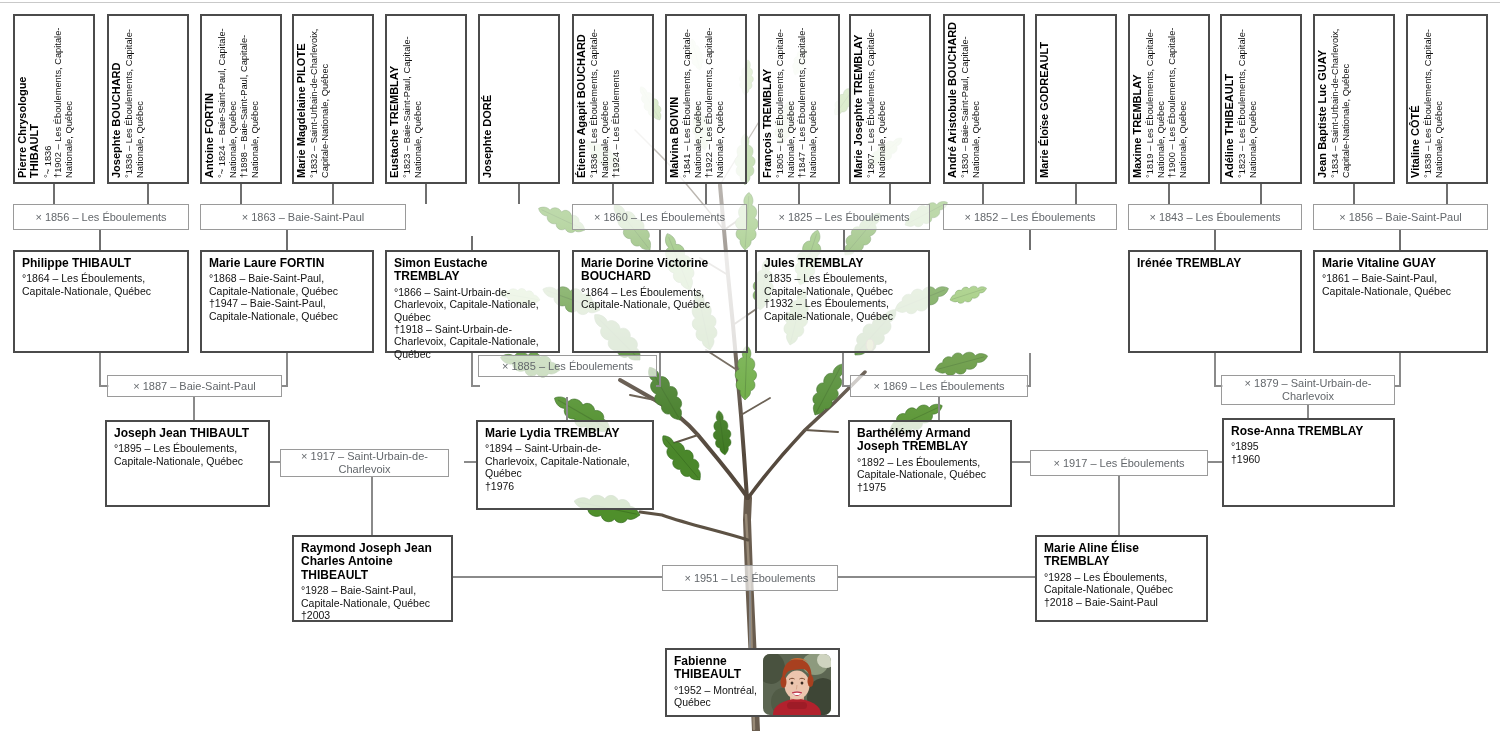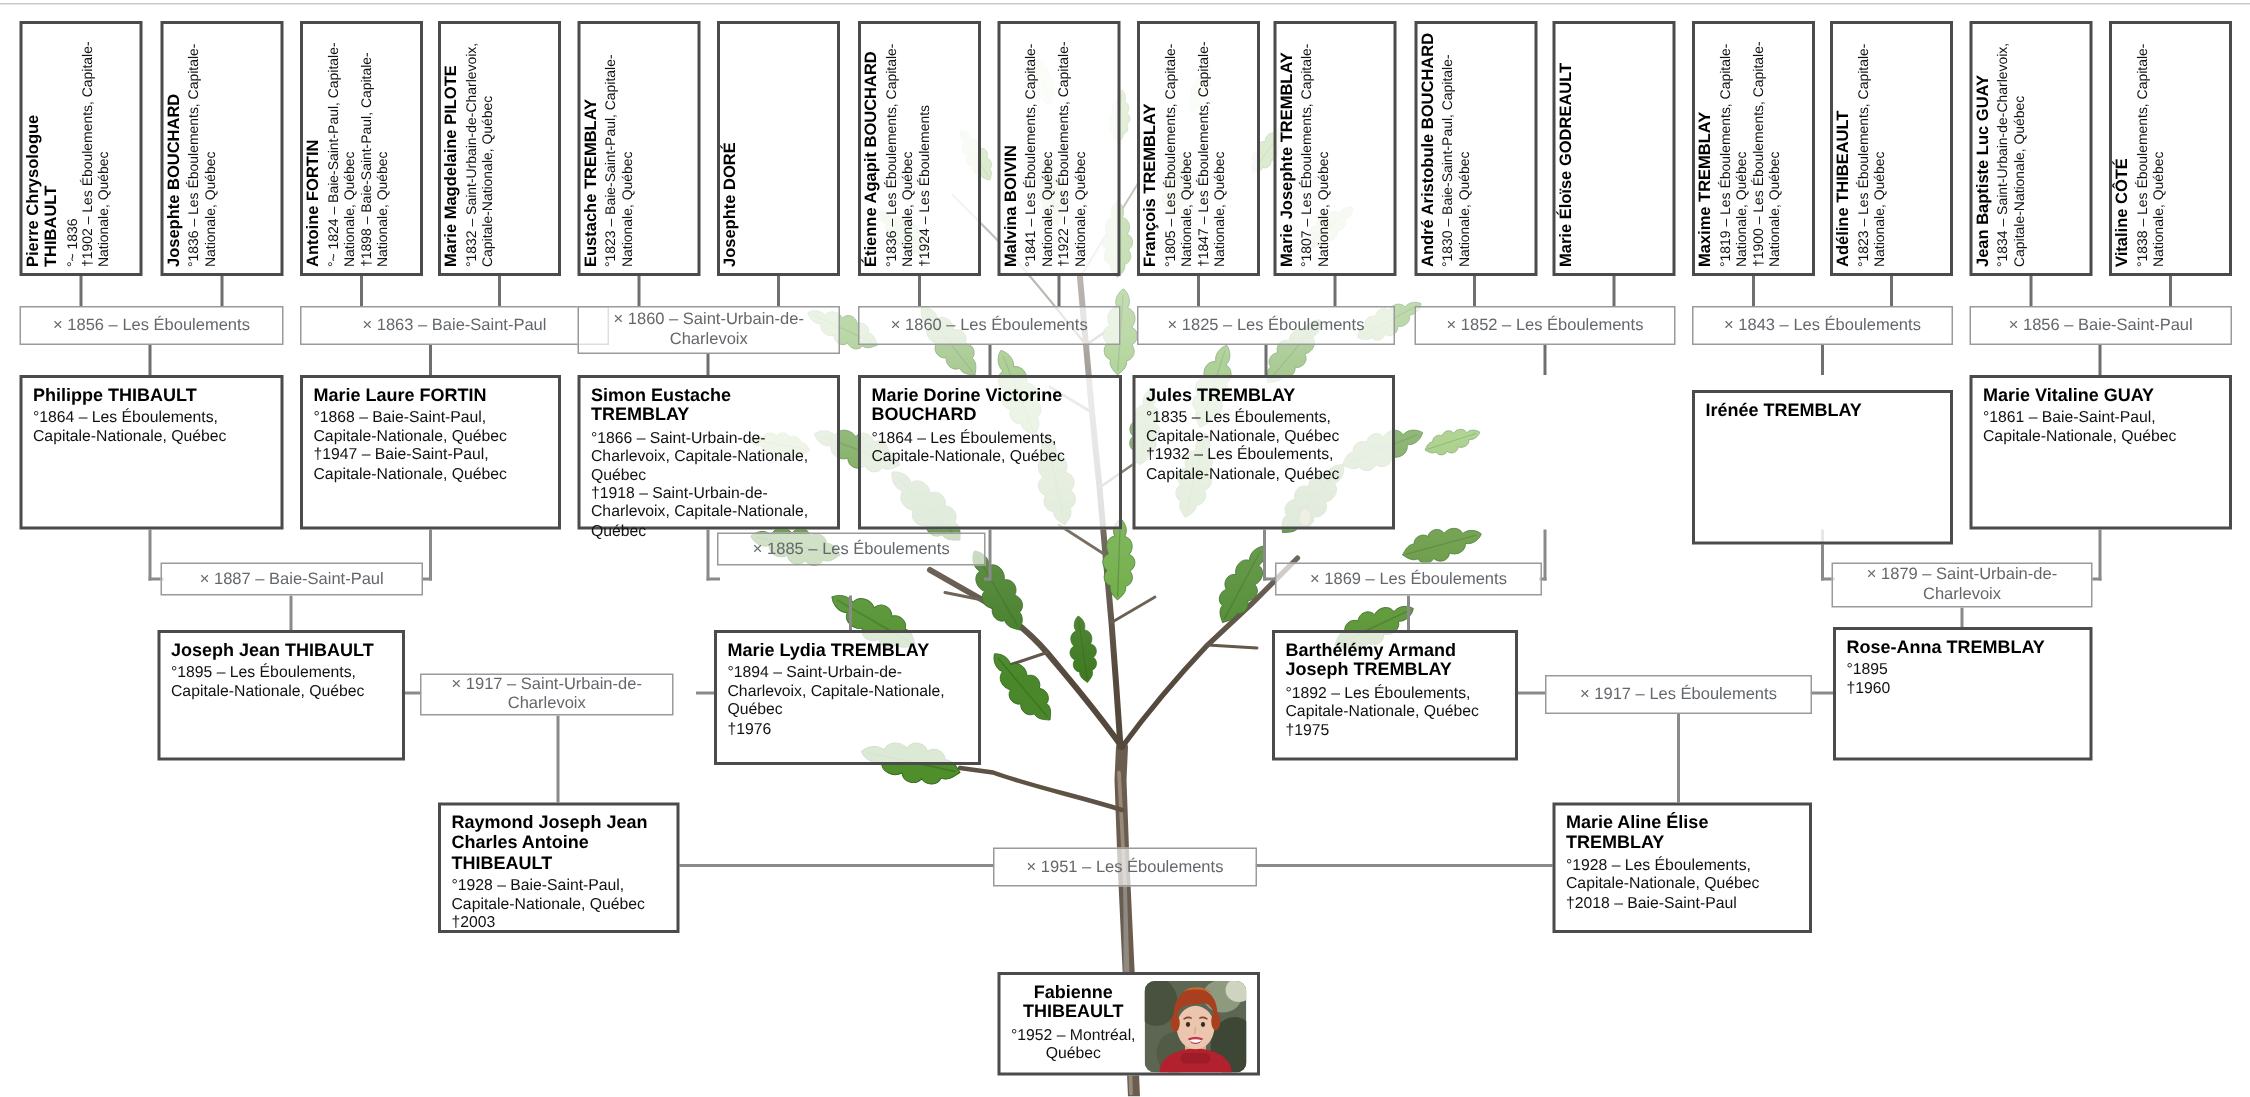--- a/index.html
+++ b/index.html
@@ -15,21 +15,21 @@
   .m{position:absolute;box-sizing:border-box;border:1.5px solid #9a9a9a;background:rgba(255,255,255,.68);
      z-index:3;display:flex;align-items:center;justify-content:center;text-align:center;
      font-size:11px;color:#63676b;line-height:1.15;padding:1px 6px;}
   .nm{font-weight:bold;font-size:12px;line-height:1.12;color:#000;}
   .dt{font-size:10.5px;line-height:1.18;margin-top:2px;color:#111;white-space:pre-line;}
   .v .rot{position:absolute;left:50%;top:50%;width:158px;height:76px;
           transform:translate(-50%,-50%) rotate(-90deg);}
   .v .nm{font-size:11px;}
   .v .dt{font-size:9.3px;line-height:1.16;margin-top:2px;}
   .subject{display:flex;gap:6px;}
-  .subject .txt{flex:1;text-align:center;}
+  .subject .txt{flex:1;}
   .photo{width:68px;height:61px;border-radius:7px;overflow:hidden;flex:0 0 auto;margin-top:-1px;}
 </style>
 </head>
 <body>
 
 <div id="stage">
 
   <svg id="treebg" width="1500" height="731" viewBox="0 0 1500 731">
     <defs>
       <g id="lf">
@@ -262,23 +262,20 @@
         <div class="dt">°1838 – Les Éboulements, Capitale-Nationale, Québec</div>
       </div>
     </div>
 
   <div class="m" style="left:13px;top:204px;width:176px;height:26px">
       <span>× 1856 – Les Éboulements</span>
     </div>
   <div class="m" style="left:200px;top:204px;width:206px;height:26px">
       <span>× 1863 – Baie-Saint-Paul</span>
     </div>
-  <div class="m" style="left:385px;top:204px;width:175px;height:32px">
-      <span>× 1860 – Saint-Urbain-de-Charlevoix</span>
-    </div>
   <div class="m" style="left:572px;top:204px;width:175px;height:26px">
       <span>× 1860 – Les Éboulements</span>
     </div>
   <div class="m" style="left:758px;top:204px;width:172px;height:26px">
       <span>× 1825 – Les Éboulements</span>
     </div>
   <div class="m" style="left:943px;top:204px;width:174px;height:26px">
       <span>× 1852 – Les Éboulements</span>
     </div>
   <div class="m" style="left:1128px;top:204px;width:174px;height:26px">
@@ -304,21 +301,21 @@
     </div>
   <div class="p" style="left:572px;top:250px;width:176px;height:103px">
       <div class="nm">Marie Dorine Victorine BOUCHARD</div>
       <div class="dt">°1864 – Les Éboulements, Capitale-Nationale, Québec</div>
     </div>
   <div class="p" style="left:755px;top:250px;width:175px;height:103px">
       <div class="nm">Jules TREMBLAY</div>
       <div class="dt">°1835 – Les Éboulements, Capitale-Nationale, Québec
 †1932 – Les Éboulements, Capitale-Nationale, Québec</div>
     </div>
-  <div class="p" style="left:1128px;top:260px;width:174px;height:103px">
+  <div class="p" style="left:1128px;top:250px;width:174px;height:103px">
       <div class="nm">Irénée TREMBLAY</div>
       <div class="dt"></div>
     </div>
   <div class="p" style="left:1313px;top:250px;width:175px;height:103px">
       <div class="nm">Marie Vitaline GUAY</div>
       <div class="dt">°1861 – Baie-Saint-Paul, Capitale-Nationale, Québec</div>
     </div>
 
   <div class="m" style="left:107px;top:375px;width:175px;height:22px">
       <span>× 1887 – Baie-Saint-Paul</span>

